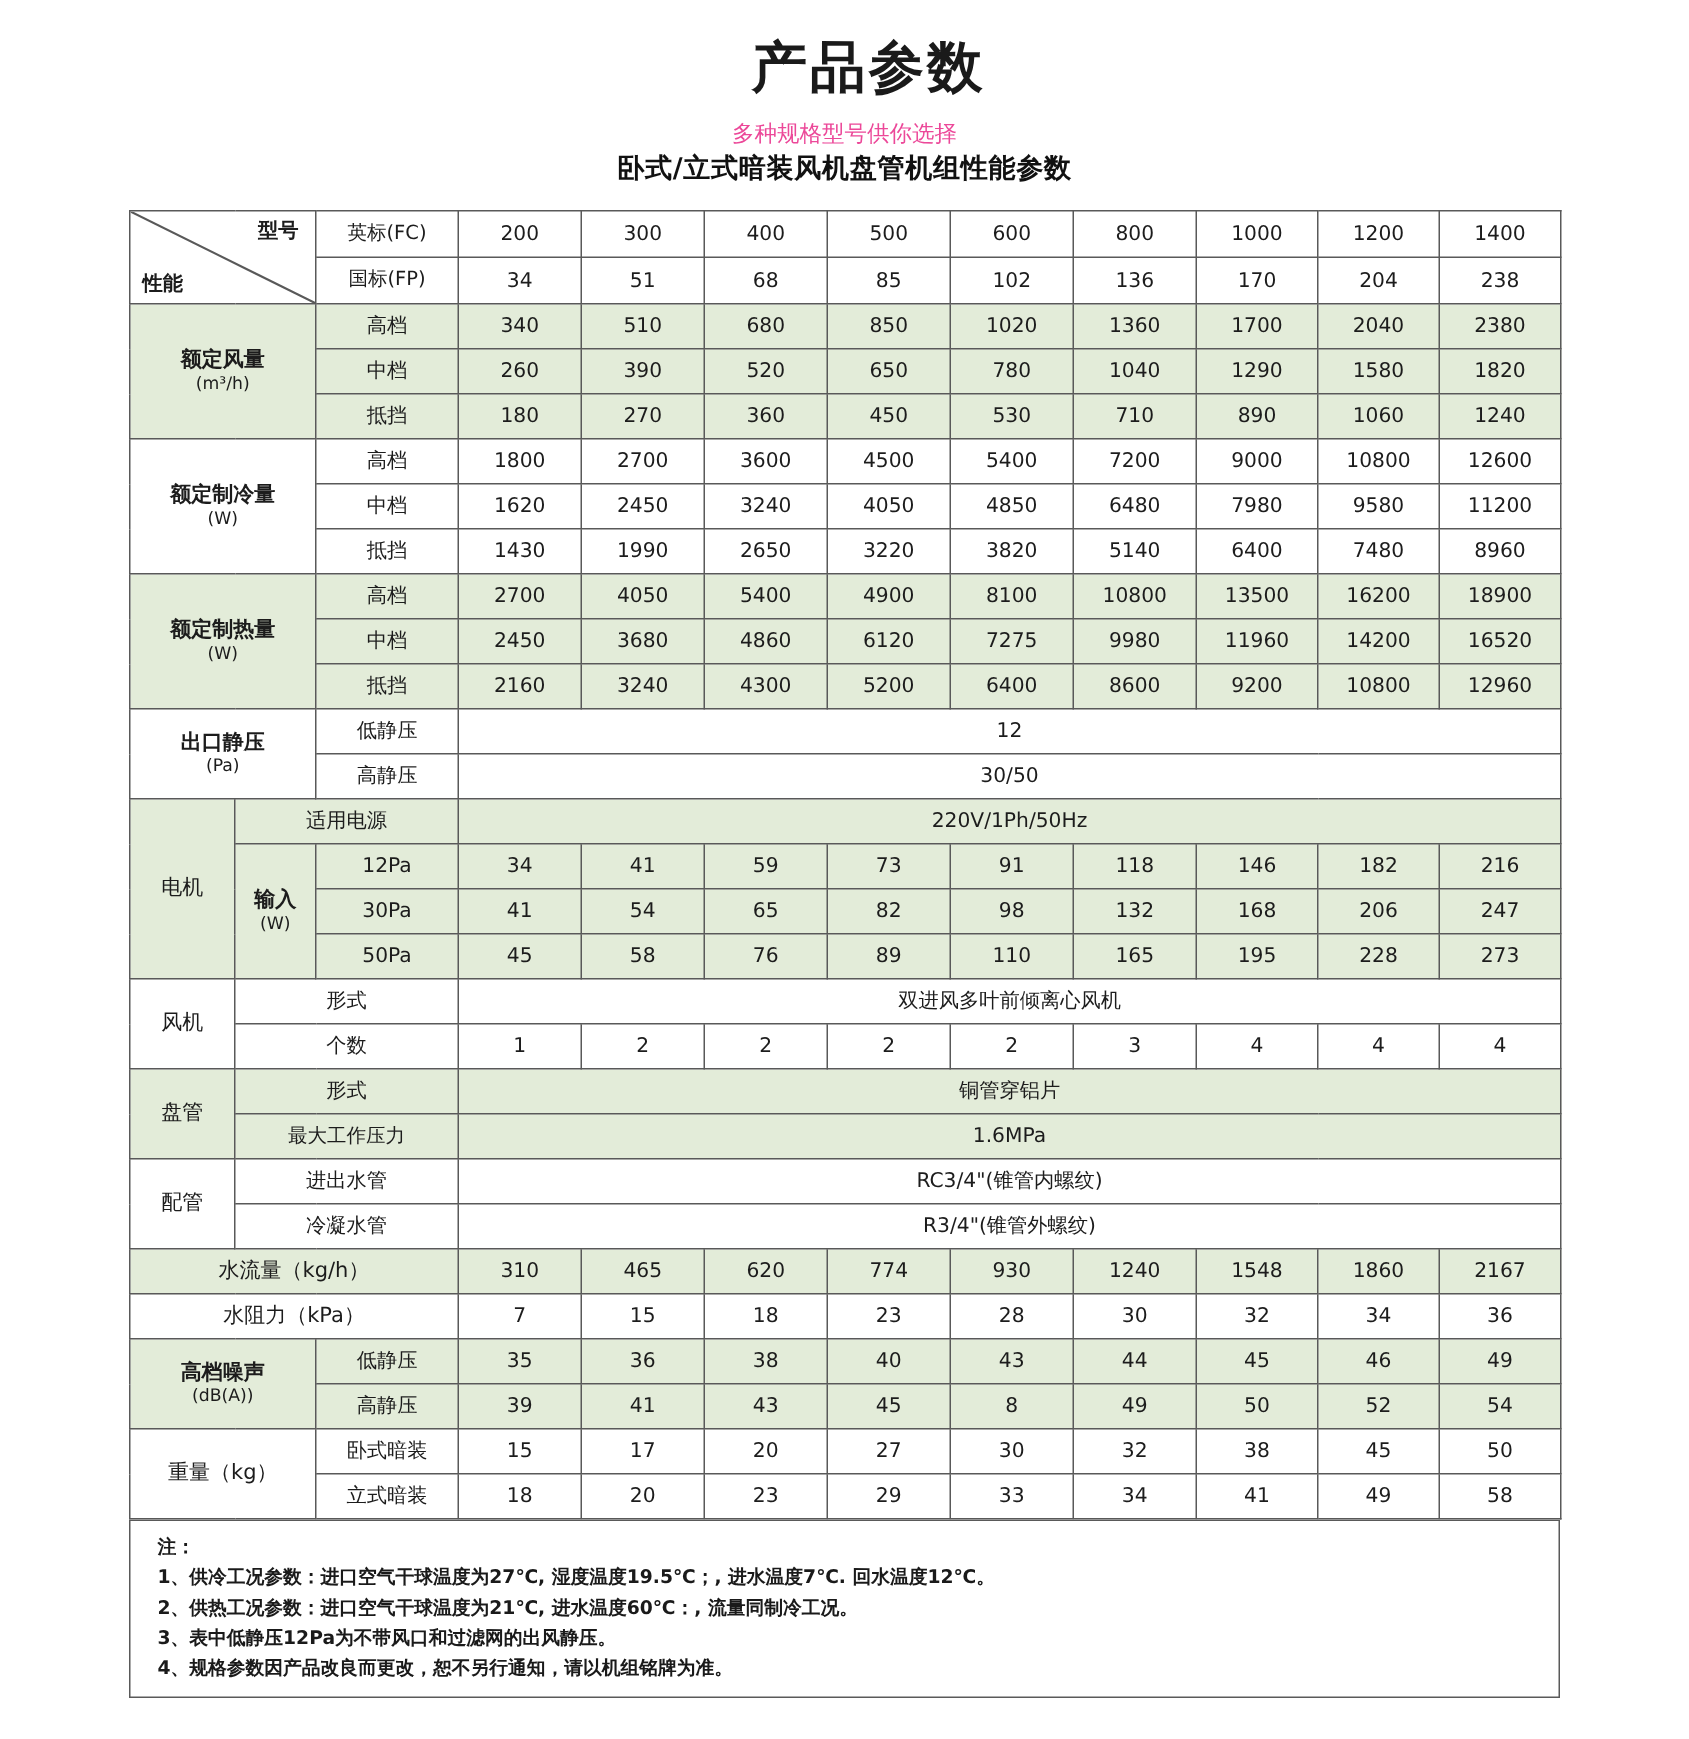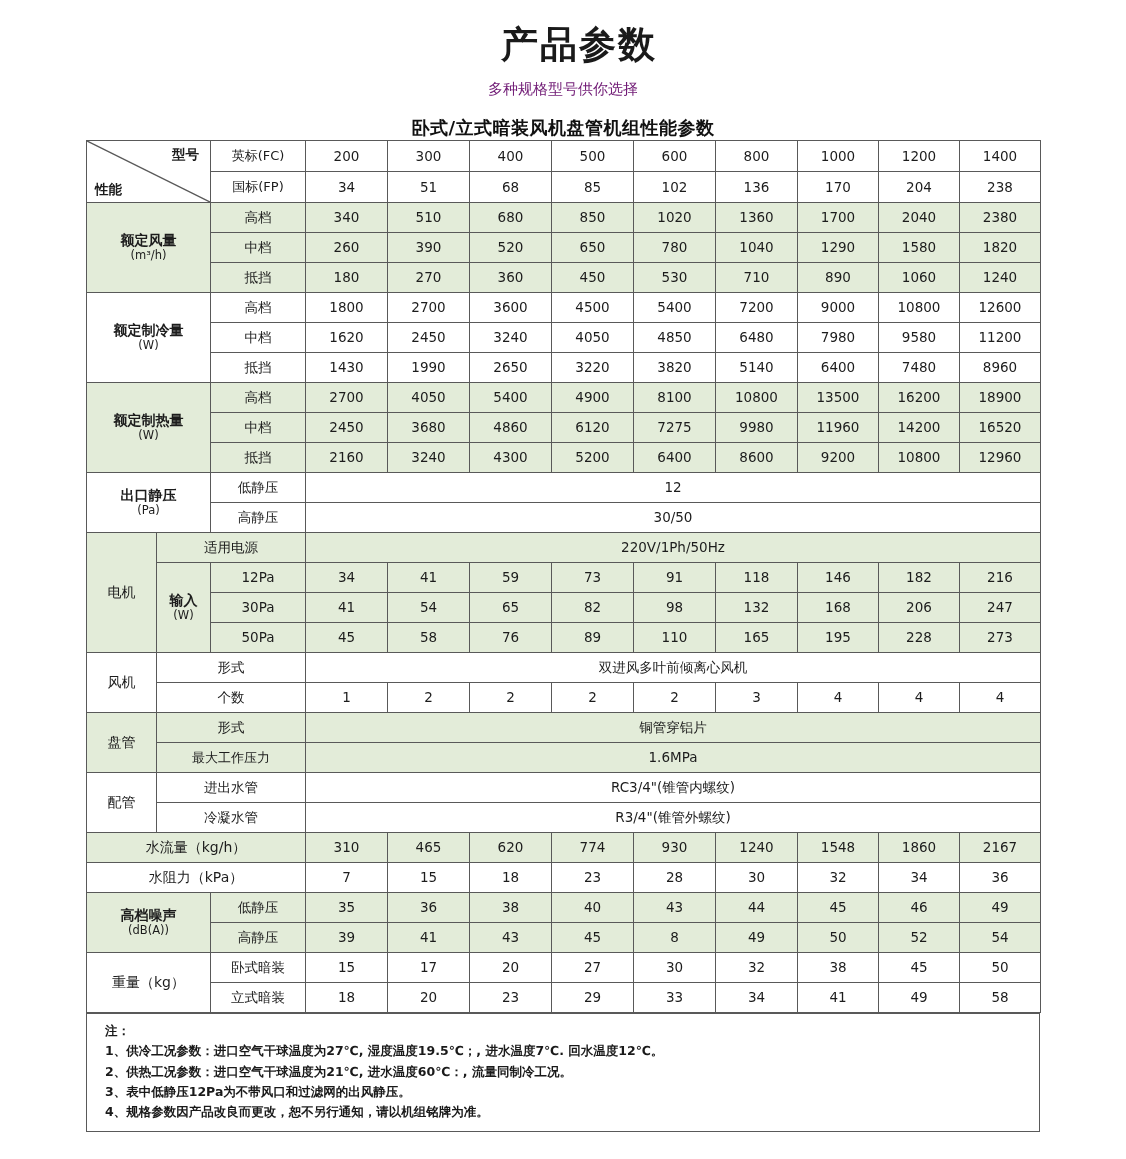--- a/index.html
+++ b/index.html
@@ -24,29 +24,29 @@
     color: #1a1a1a;
     letter-spacing: 2px;
     margin: 22px 0 0 0;
     line-height: 1.25;
     padding-left: 32px;
   }
   .title-sub {
     text-align: center;
     font-size: 15px;
     font-weight: 400;
-    color: #701a75;
+    color: #ec4899;
     margin: 12px 0 0 0;
   }
   .title-table {
     text-align: center;
     font-size: 18px;
     font-weight: 700;
     color: #111111;
-    margin: 17px 0 0 0;
+    margin: 1px 0 0 0;
     letter-spacing: 0.5px;
   }
 
   
   .table-wrap {
     position: absolute;
     left: 86px;
     top: 140px;
     width: 954px;
   }

